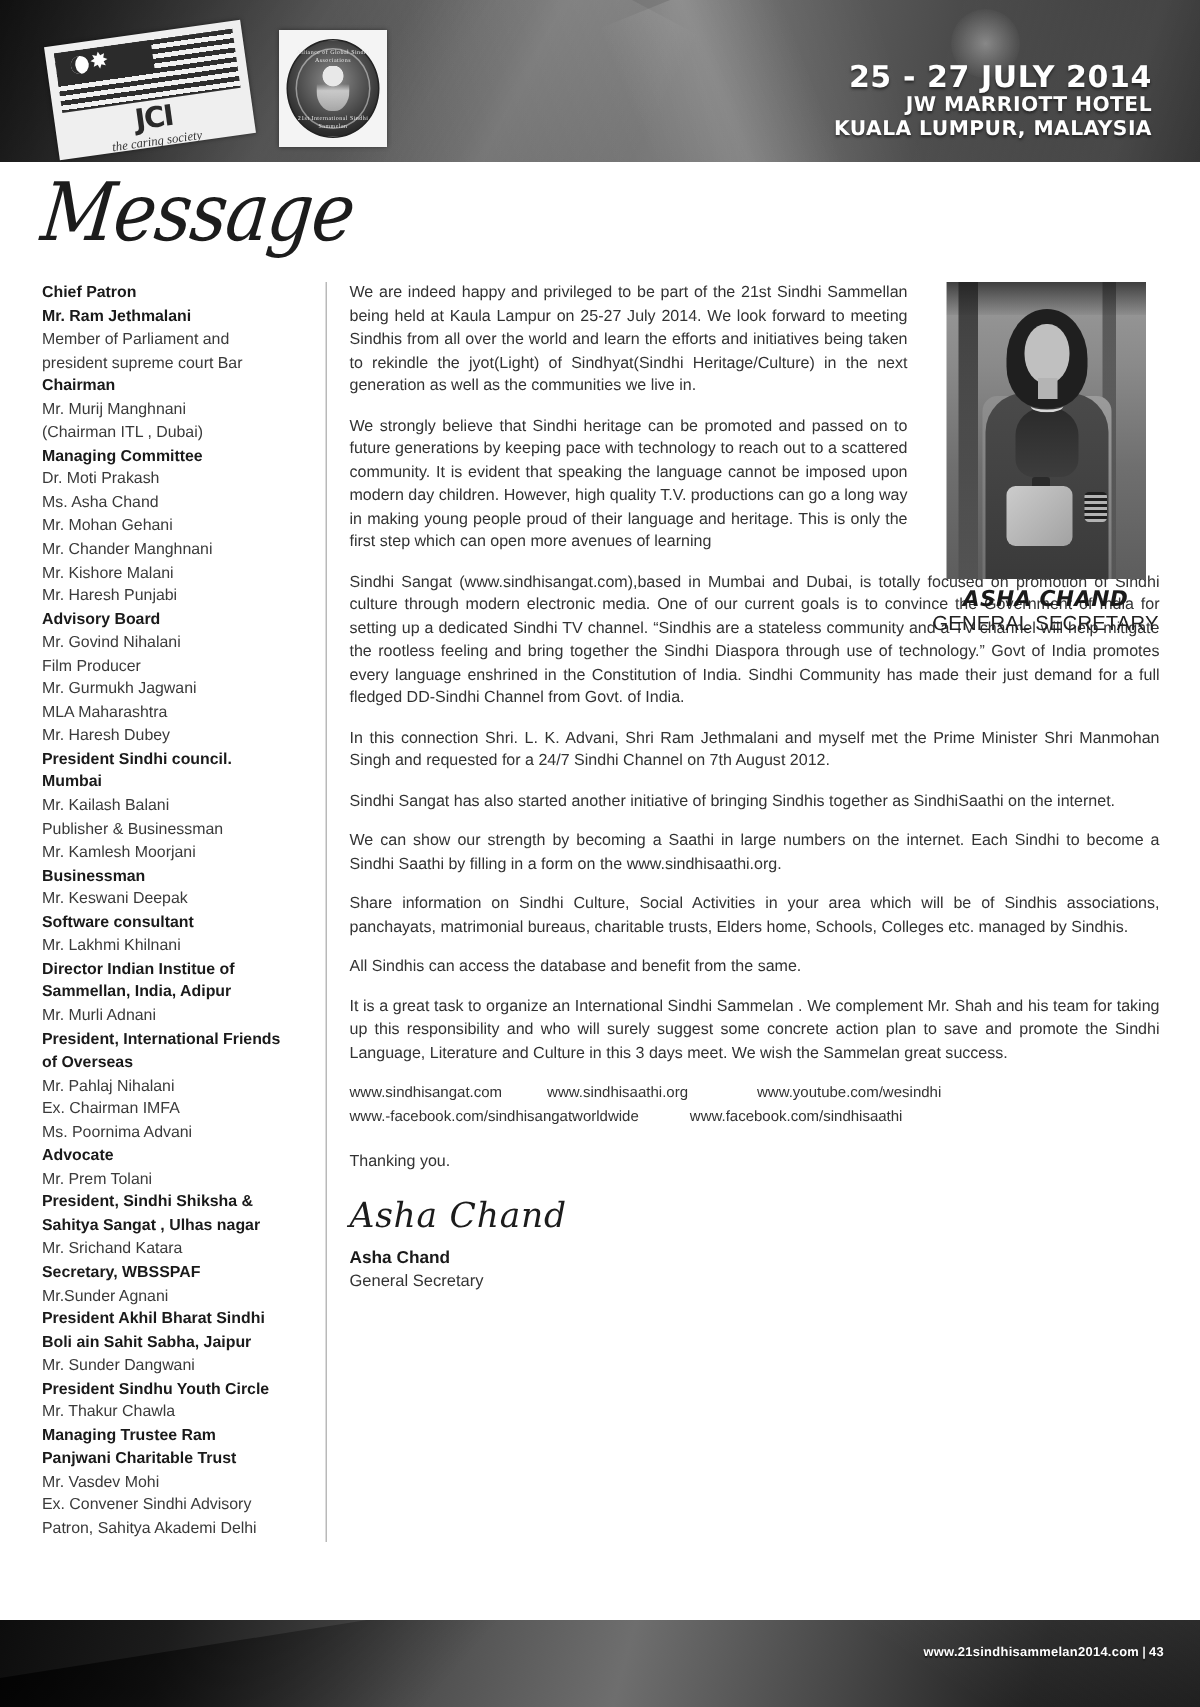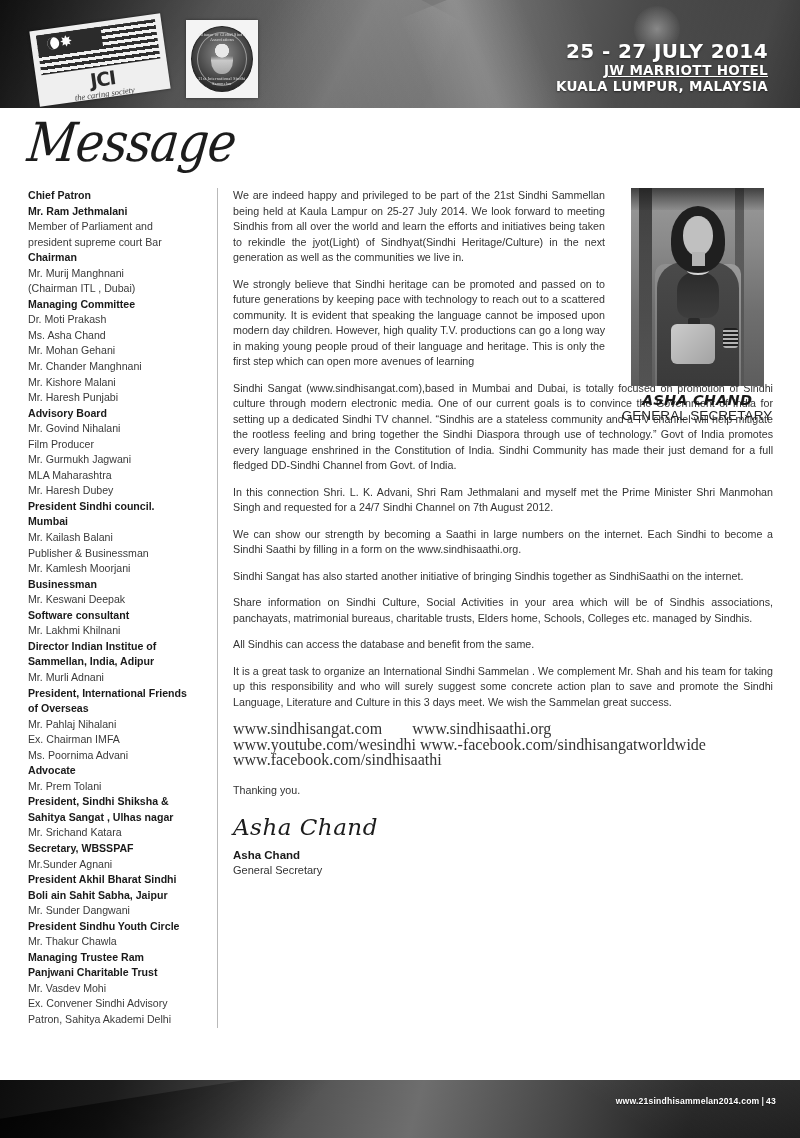--- a/index.html
+++ b/index.html
@@ -161,21 +161,21 @@
   .event-info {
     position: absolute;
     right: 32px; top: 40px;
     text-align: right;
     color: #ffffff;
     font-family: "DejaVu Sans", sans-serif;
     font-weight: bold;
     text-shadow: 0 1px 2px rgba(0,0,0,0.55);
   }
   .event-dates   { font-size: 20px; letter-spacing: 0.4px; line-height: 22px; }
-  .event-venue   { font-size: 13.5px; letter-spacing: 0.3px; line-height: 16px; text-decoration: underline; }
+  .event-venue   { font-size: 13.5px; letter-spacing: 0.3px; line-height: 16px; }
   .event-city    { font-size: 13.5px; letter-spacing: 0.3px; line-height: 16px; text-align: right; }
 
   
   .title-wrap {
     position: absolute;
     left: 28px; top: 112px;
     height: 64px;
   }
   .message-title {
     font-family: "DejaVu Serif", serif;
@@ -339,25 +339,24 @@
     letter-spacing: .2px;
   }
   .photo-role {
     font-size: 13.5px;
     color: #222222;
     letter-spacing: .1px;
     line-height: 16px;
   }
 
   .links-row {
-    font-size: 16px;
+    font-size: 10px;
     line-height: 15.5px;
     color: #333;
     margin-bottom: 11px;
-    font-family: Liberation Serif, serif;
   }
   .links-row .lk { display: inline-block; }
   .links-row .gap1 { display: inline-block; width: 30px; }
   .links-row .gap2 { display: inline-block; width: 46px; }
   .links-row .gap3 { display: inline-block; width: 34px; }
 
   .thanking { font-size: 10.7px; color: #333; margin-bottom: 16px; margin-top: 16px; }
   .yours    { font-size: 10.7px; color: #333; margin-bottom: 2px; }
   .signature {
     font-family: "DejaVu Serif", serif;
@@ -534,22 +533,22 @@
         </div>
         <div class="photo-name">ASHA CHAND</div>
         <div class="photo-role">GENERAL SECRETARY</div>
       </div>
 
       <div class="para narrow">We are indeed happy and privileged to be part of the 21st Sindhi Sammellan being held at Kaula Lampur on 25-27 July 2014. We look forward to meeting Sindhis from all over the world and learn the efforts and initiatives being taken to rekindle the jyot(Light) of Sindhyat(Sindhi Heritage/Culture) in the next generation as well as the communities we live in.</div>
       <div class="para narrow">We strongly believe that Sindhi heritage can be promoted and passed on to future generations by keeping pace with technology to reach out to a scattered community. It is evident that speaking the language cannot be imposed upon modern day children. However, high quality T.V. productions can go a long way in making young people proud of their language and heritage. This is only the first step which can open more avenues of learning</div>
 
       <div class="para">Sindhi Sangat (www.sindhisangat.com),based in Mumbai and Dubai, is totally focused on promotion of Sindhi culture through modern electronic media. One of our current goals is to convince the Government of India for setting up a dedicated Sindhi TV channel. “Sindhis are a stateless community and a TV channel will help mitigate the rootless feeling and bring together the Sindhi Diaspora through use of technology.”  Govt of India promotes every language enshrined in the Constitution of India. Sindhi Community has made their just demand for a full fledged DD-Sindhi Channel from Govt. of India.</div>
       <div class="para">In this connection Shri. L. K. Advani, Shri Ram Jethmalani and myself met the Prime Minister Shri Manmohan Singh and requested for a 24/7 Sindhi Channel on 7th August 2012.</div>
+      <div class="para">Sindhi Sangat has also started another initiative of bringing Sindhis together as SindhiSaathi on the internet.</div>
       <div class="para">We can show our strength by becoming a Saathi in large numbers on the internet. Each Sindhi to become a Sindhi Saathi by filling in a form on the  www.sindhisaathi.org.</div>
-      <div class="para">Sindhi Sangat has also started another initiative of bringing Sindhis together as SindhiSaathi on the internet.</div>
       <div class="para">Share information on Sindhi  Culture, Social Activities in your area which will be of Sindhis associations, panchayats, matrimonial bureaus, charitable trusts, Elders home, Schools, Colleges etc. managed by Sindhis.</div>
       <div class="para no-just">All Sindhis can access the database and benefit from the same.</div>
       <div class="para"> It is a great task to organize an International Sindhi Sammelan . We complement Mr. Shah and his team for taking up this responsibility  and who will surely suggest some concrete action plan to save and promote the Sindhi Language, Literature and Culture in this 3 days meet. We wish the Sammelan great success.</div>
 
       <div class="links-row">
         <span class="lk">www.sindhisangat.com</span><span class="gap1"></span><span class="lk">www.sindhisaathi.org</span><span class="gap2"></span><span class="lk">www.youtube.com/wesindhi</span>
         <span class="lk">www.-facebook.com/sindhisangatworldwide</span><span class="gap3"></span><span class="lk">www.facebook.com/sindhisaathi</span>
       </div>
 
       <div class="thanking">Thanking you.</div>

